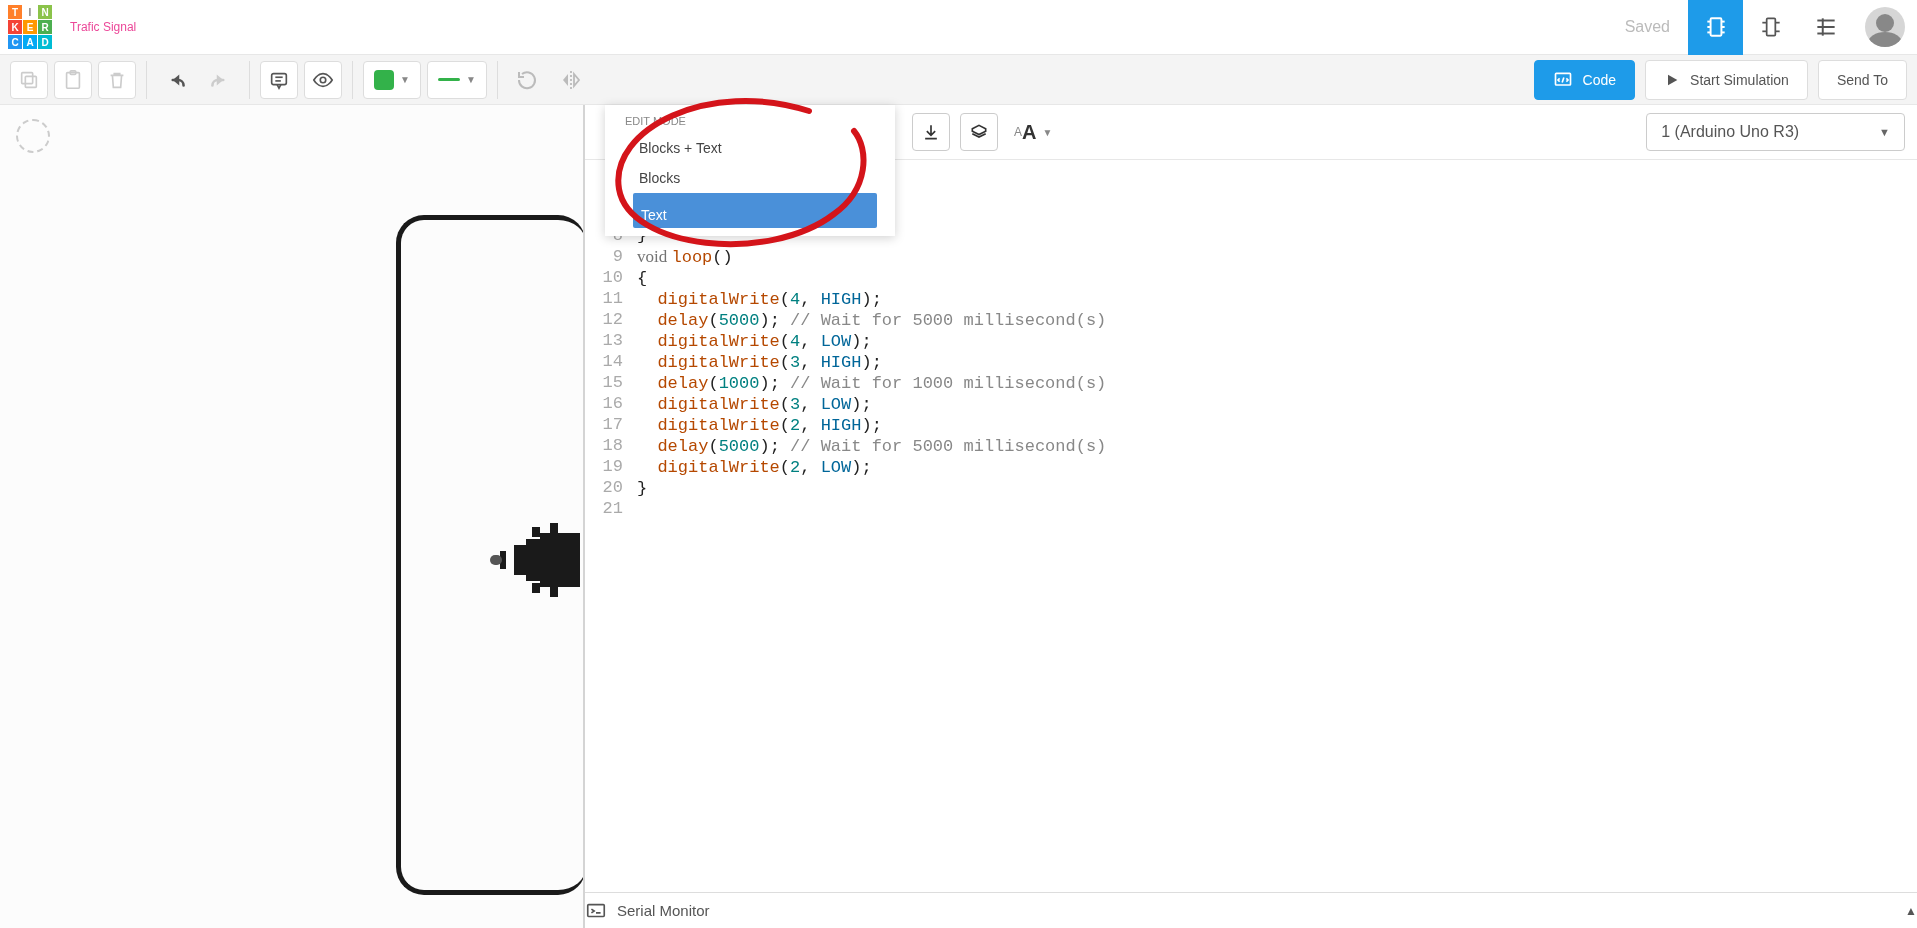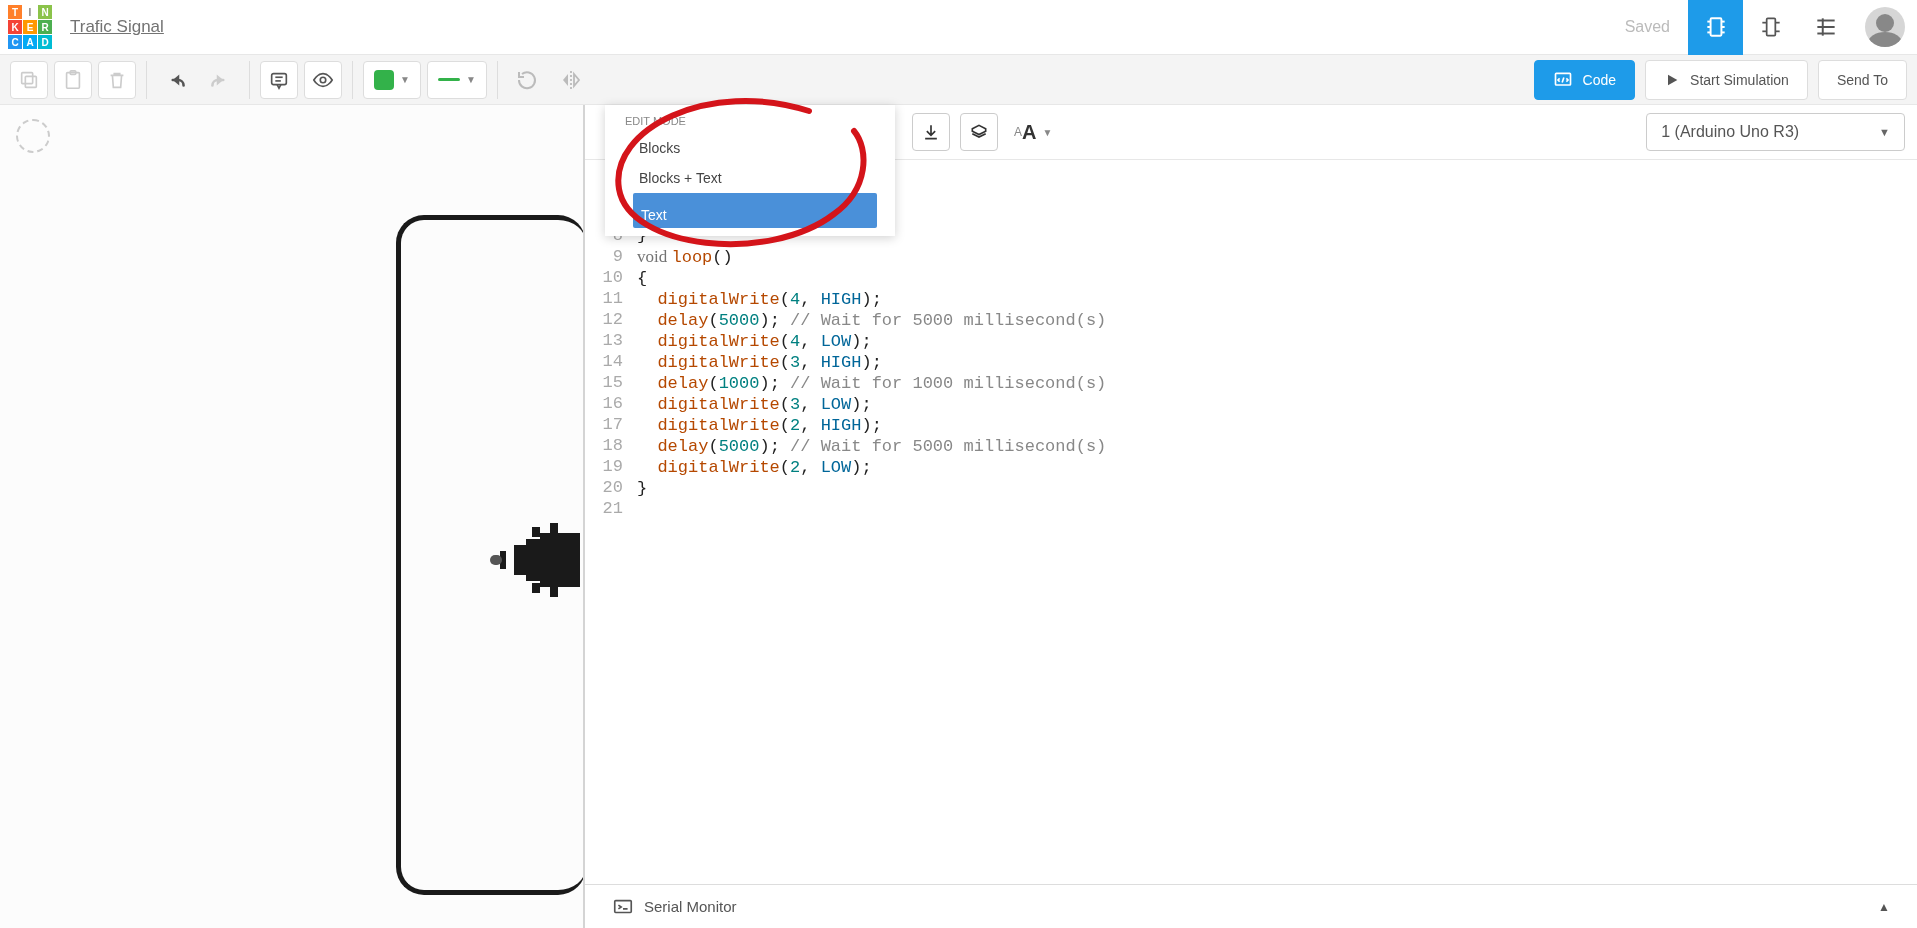--- a/index.html
+++ b/index.html
@@ -2,21 +2,21 @@
 <html><head>
 <meta charset="utf-8">
 <style>
   * { box-sizing: border-box; margin: 0; padding: 0; }
   body { font-family: Arial, Helvetica, sans-serif; background: #fff; color: #333; overflow: hidden; width: 1917px; height: 928px; position: relative; }
   
   
   .header { height: 55px; display: flex; align-items: center; border-bottom: 1px solid #e7e7e7; padding: 0 0 0 8px; }
   .logo { display: grid; grid-template-columns: repeat(3,14px); grid-template-rows: repeat(3,14px); gap: 1px; margin-right: 18px; }
   .logo div { display: flex; align-items: center; justify-content: center; font-size: 10px; font-weight: bold; color: #fff; }
-  .project-title { font-size: 17px; color: #737373; font-weight: 400; text-decoration: underline; }
+  .project-title { font-size: 12px; color: #ec4899; font-weight: 400; }
   .header-right { margin-left: auto; display: flex; align-items: center; height: 100%; }
   .saved { color: #bbb; font-size: 16px; margin-right: 18px; }
   .hicon { width: 55px; height: 55px; display: flex; align-items: center; justify-content: center; cursor: pointer; }
   .hicon.active { background: #1e9be9; color: #fff; }
   .avatar { width: 40px; height: 40px; border-radius: 50%; background: #d6d6d6; margin: 0 12px; position: relative; overflow: hidden; }
   .avatar::before { content:""; position:absolute; width:18px; height:18px; background:#888; border-radius:50%; top:7px; left:11px; }
   .avatar::after { content:""; position:absolute; width:34px; height:22px; background:#888; border-radius:50% 50% 0 0; top:25px; left:3px; }
 
   
   .toolbar { height: 50px; background: #f4f4f4; border-bottom: 1px solid #e7e7e7; display: flex; align-items: center; padding: 0 10px; gap: 6px; }
@@ -54,21 +54,21 @@
   .editor { flex: 1; display: flex; font-family: "Courier New", monospace; font-size: 17px; line-height: 21px; overflow: hidden; }
   .gutter { width: 46px; text-align: right; color: #aaa; padding: 2px 8px 0 0; background: #fff; }
   .codebody { flex: 1; padding: 2px 0 0 6px; white-space: pre; color: #222; }
   .kw { color: #737373; font-family: Liberation Serif, serif; }
   .fn { color: #b54800; }
   .const { color: #006699; }
   .num { color: #008080; }
   .comment { color: #888; }
   .delay { color: #b54800; }
 
-  .serialbar { height: 44px; border-top: 1px solid #ddd; display: flex; align-items: center; padding: 0 27px; gap: 10px; font-size: 15px; color: #555; }
+  .serialbar { height: 36px; border-top: 1px solid #ddd; display: flex; align-items: center; padding: 0 0; gap: 10px; font-size: 15px; color: #555; }
   .serialbar .caret-up { margin-left: auto; font-size: 12px; }
 
   svg { display: block; }
 </style>
 </head>
 <body>
 
 <div class="header">
   <div class="logo" id="logo">
       <div style="background: rgb(255, 127, 42); color: rgb(255, 255, 255);">T</div>
@@ -222,22 +222,22 @@
       <rect x="70" y="78" width="8" height="14" fill="#1a1a1a"></rect>
     </svg>
   </div>
 
   <div class="codepanel">
     <div class="codetoolbar">
 
       <div class="edit-popup">
         <div class="label">EDIT MODE</div>
         <div id="edit-opts">
+            <div class="opt">Blocks + Text</div>
             <div class="opt">Blocks</div>
-            <div class="opt">Blocks + Text</div>
             <div class="opt selected">Text</div>
           </div>
       </div>
       <svg class="annotation-circle" viewBox="0 0 310 170">
         <path d="M 220 22 C 120 -10, 20 40, 30 100 C 40 160, 180 175, 245 125 C 280 100, 280 60, 265 42" fill="none" stroke="#d4141a" stroke-width="6" stroke-linecap="round"></path>
       </svg>
 
       <div style="width:305px;"></div>
       <div class="cticon">
         <svg width="20" height="20" viewBox="0 0 24 24" fill="none" stroke="#333" stroke-width="2">

